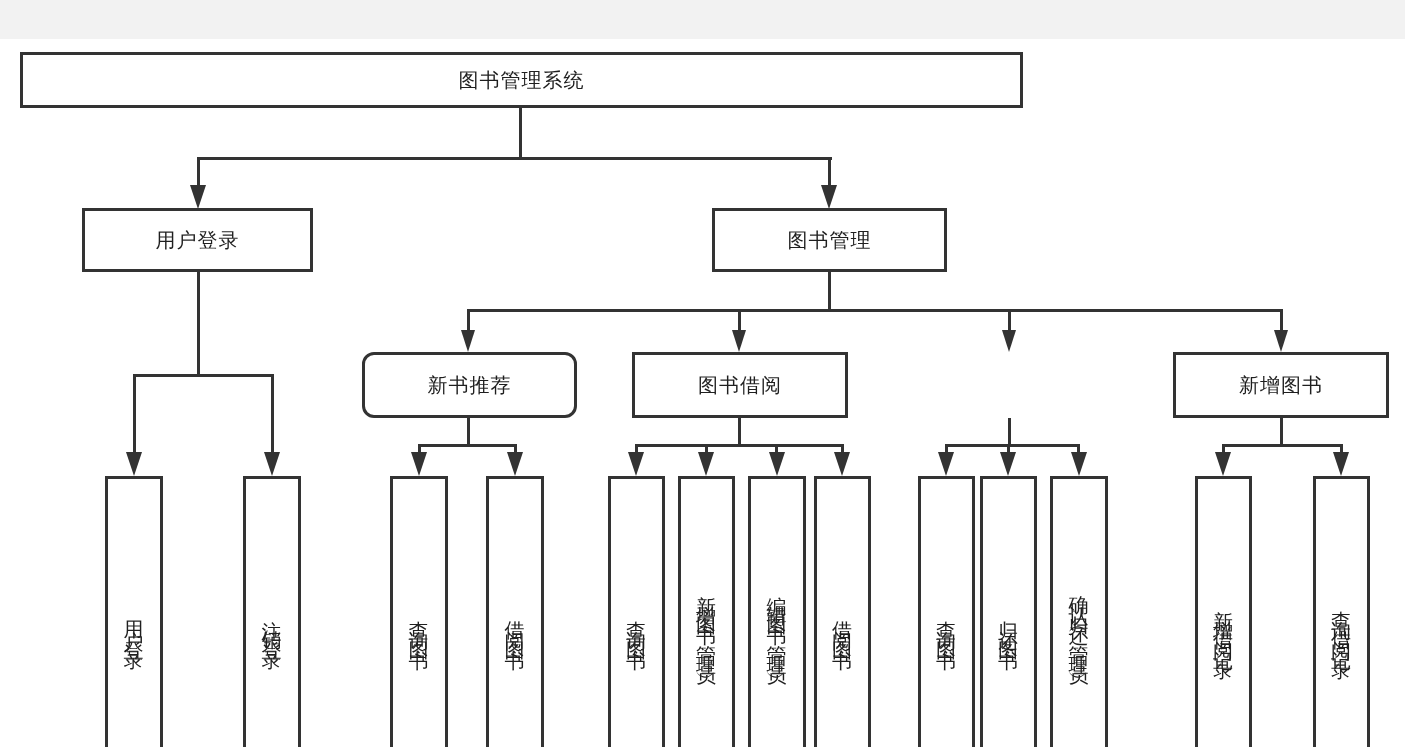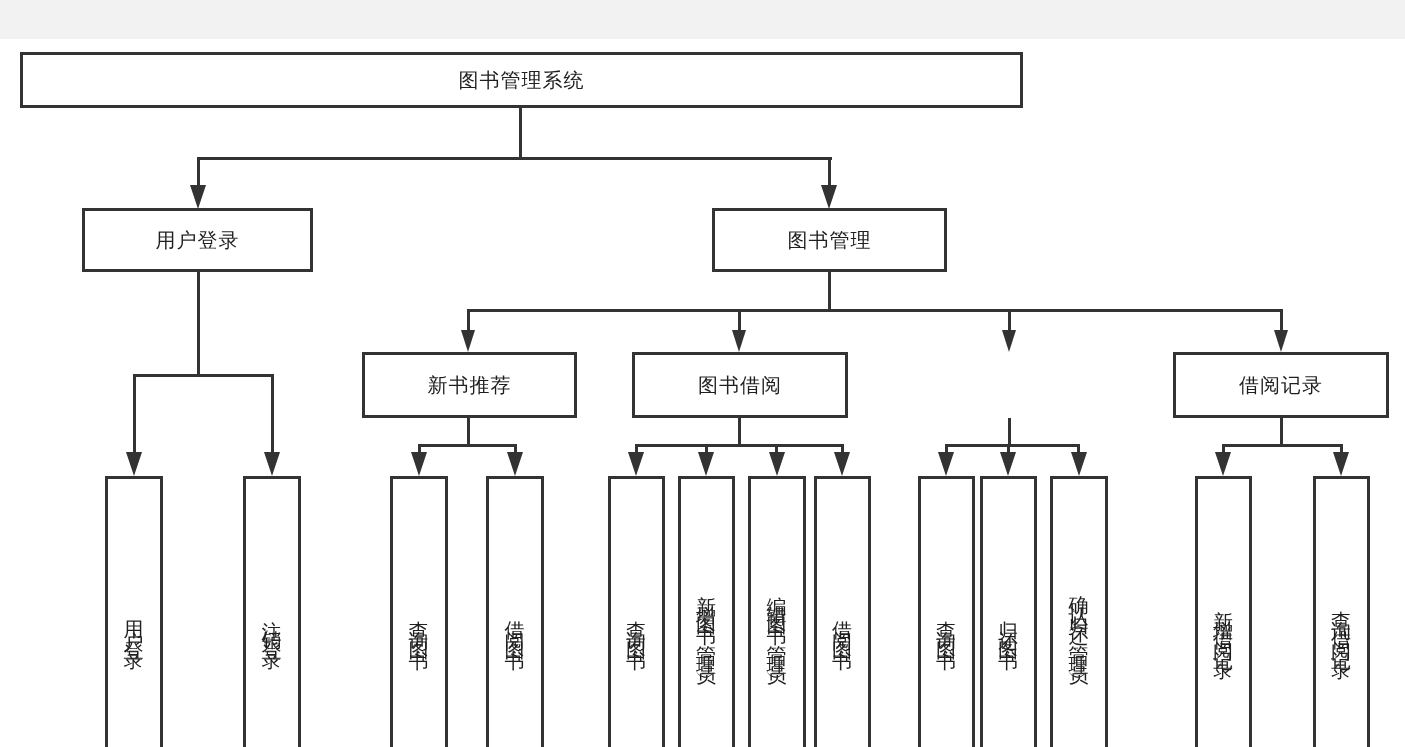--- a/index.html
+++ b/index.html
@@ -80,28 +80,28 @@
   <div class="hline" style="left:467px;top:270px;width:816px;"></div>
   <div class="vline" style="left:467px;top:270px;height:23px;"></div>
   <div class="arrow sm" style="left:461px;top:291px;"></div>
   <div class="vline" style="left:738px;top:270px;height:23px;"></div>
   <div class="arrow sm" style="left:732px;top:291px;"></div>
   <div class="vline" style="left:1008px;top:270px;height:23px;"></div>
   <div class="arrow sm" style="left:1002px;top:291px;"></div>
   <div class="vline" style="left:1280px;top:270px;height:23px;"></div>
   <div class="arrow sm" style="left:1274px;top:291px;"></div>
 
-  <div class="box" style="left:362px;top:313px;width:215px;height:66px;">
+  <div class="box" style="left:362px;top:313px;width:215px;height:66px;border-radius:12px;">
     <span>新书推荐</span>
   </div>
   <div class="box" style="left:632px;top:313px;width:216px;height:66px;">
     <span>图书借阅</span>
   </div>
   <div class="box" style="left:1173px;top:313px;width:216px;height:66px;">
-    <span>借阅记录</span>
+    <span>新增图书</span>
   </div>
 
   <div class="vline" style="left:467px;top:379px;height:28px;"></div>
   <div class="hline" style="left:418px;top:405px;width:99px;"></div>
   <div class="vline" style="left:418px;top:405px;height:10px;"></div>
   <div class="arrow" style="left:411px;top:413px;"></div>
   <div class="vline" style="left:514px;top:405px;height:10px;"></div>
   <div class="arrow" style="left:507px;top:413px;"></div>
 
   <div class="vline" style="left:738px;top:379px;height:28px;"></div>

